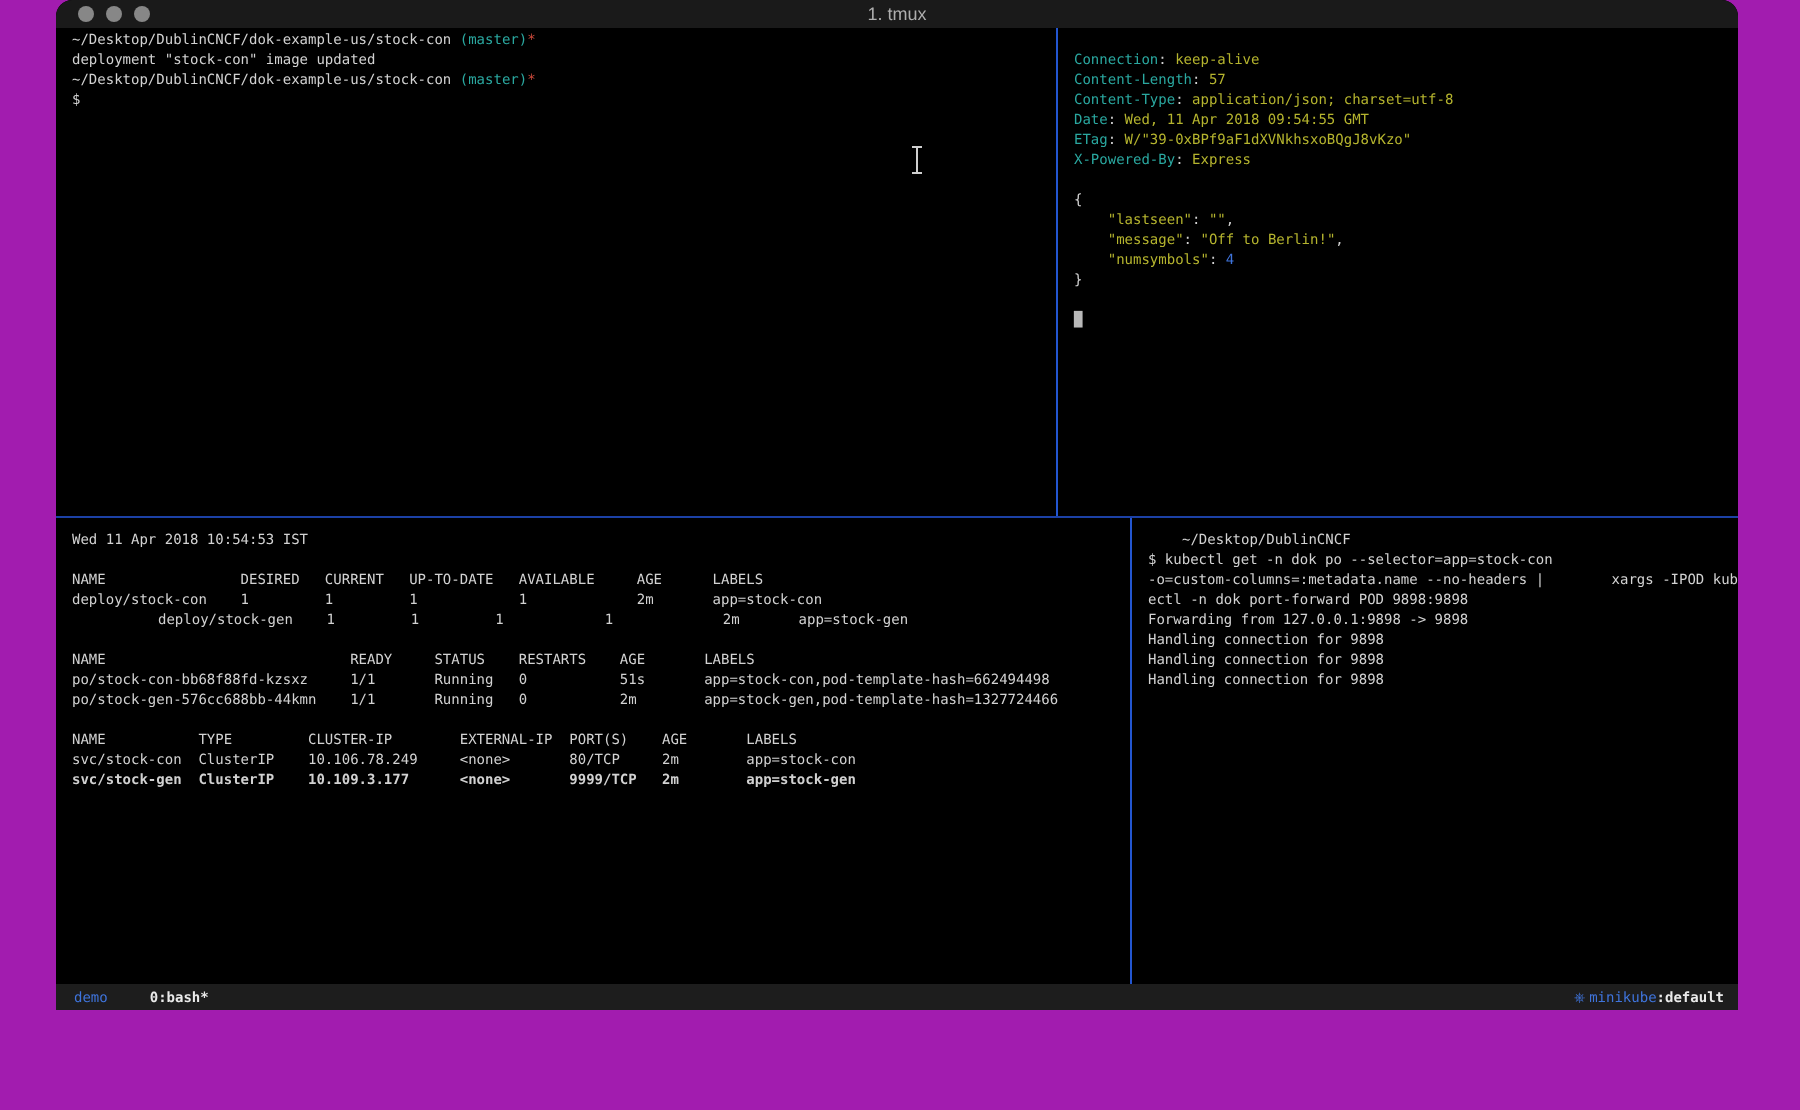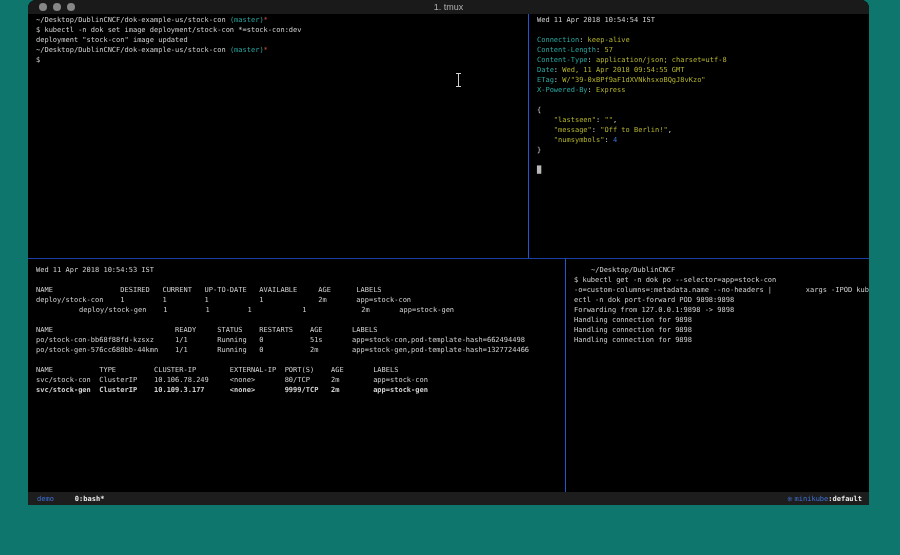--- a/index.html
+++ b/index.html
@@ -1,16 +1,16 @@
 <!DOCTYPE html>
 <html style="--fg: #d2d2d2; --teal: #2aa8a0; --red: #cd4a3b; --yellow: #b5b42e; --blue: #3f74dc; --cursor: #b9b9b9; --pane_border: #2356d0; --pane_border_h: #1c41a6; --titlebar_bg: #1a1a1a; --status_bg: #1d1d1d; --terminal_bg: #000000;"><head>
 <meta charset="utf-8">
 <style>
   html,body{margin:0;padding:0;background:#000;}
-  .screen{position:relative;width:900px;height:555px;background:#0f766e;overflow:hidden;
+  .screen{position:relative;width:900px;height:555px;background:#a21caf;overflow:hidden;
           font-family:"DejaVu Sans Mono",monospace;}
   .window{position:absolute;left:28px;top:0;width:841px;height:505px;background:var(--terminal_bg);
           border-radius:8px 8px 0 0;overflow:hidden;}
   
   .title-bar{position:absolute;left:0;top:0;right:0;height:14px;background:var(--titlebar_bg);
              border-radius:8px 8px 0 0;}
   .traffic-lights{position:absolute;left:11px;top:3px;display:flex;gap:6px;}
   .tl{width:8px;height:8px;border-radius:50%;background:#878787;display:inline-block;}
   .window-title{position:absolute;left:0;right:0;top:1px;text-align:center;
                 font-family:"Liberation Sans",sans-serif;font-size:9px;line-height:12px;color:#aeaeae;}
@@ -54,27 +54,25 @@
         <span class="tl"></span>
         <span class="tl"></span>
         <span class="tl"></span>
       </div>
       <div class="window-title">1. tmux</div>
     </div>
 
     <div class="content">
       <div class="pane pane-tl">
           <div class="tline"><span style="color: rgb(210, 210, 210);">~/Desktop/DublinCNCF/dok-example-us/stock-con </span><span style="color: rgb(42, 168, 160);">(master)</span><span style="color: rgb(205, 74, 59);">*</span></div>
-          <div class="tline"><span style="color: rgb(210, 210, 210);">$ kubectl -n dok set image deployment/stock-con *=stock-con:dev</span></div>
           <div class="tline"><span style="color: rgb(210, 210, 210);">deployment "stock-con" image updated</span></div>
           <div class="tline"><span style="color: rgb(210, 210, 210);">~/Desktop/DublinCNCF/dok-example-us/stock-con </span><span style="color: rgb(42, 168, 160);">(master)</span><span style="color: rgb(205, 74, 59);">*</span></div>
           <div class="tline"><span style="color: rgb(210, 210, 210);">$</span></div>
         </div>
       <div class="pane pane-tr">
-          <div class="tline"><span style="color: rgb(210, 210, 210);">Wed 11 Apr 2018 10:54:54 IST</span></div>
           <div class="tline">&nbsp;</div>
           <div class="tline"><span style="color: rgb(42, 168, 160);">Connection</span><span style="color: rgb(210, 210, 210);">:</span><span style="color: rgb(181, 180, 46);"> keep-alive</span></div>
           <div class="tline"><span style="color: rgb(42, 168, 160);">Content-Length</span><span style="color: rgb(210, 210, 210);">:</span><span style="color: rgb(181, 180, 46);"> 57</span></div>
           <div class="tline"><span style="color: rgb(42, 168, 160);">Content-Type</span><span style="color: rgb(210, 210, 210);">:</span><span style="color: rgb(181, 180, 46);"> application/json; charset=utf-8</span></div>
           <div class="tline"><span style="color: rgb(42, 168, 160);">Date</span><span style="color: rgb(210, 210, 210);">:</span><span style="color: rgb(181, 180, 46);"> Wed, 11 Apr 2018 09:54:55 GMT</span></div>
           <div class="tline"><span style="color: rgb(42, 168, 160);">ETag</span><span style="color: rgb(210, 210, 210);">:</span><span style="color: rgb(181, 180, 46);"> W/"39-0xBPf9aF1dXVNkhsxoBQgJ8vKzo"</span></div>
           <div class="tline"><span style="color: rgb(42, 168, 160);">X-Powered-By</span><span style="color: rgb(210, 210, 210);">:</span><span style="color: rgb(181, 180, 46);"> Express</span></div>
           <div class="tline">&nbsp;</div>
           <div class="tline"><span style="color: rgb(210, 210, 210);">{</span></div>
           <div class="tline"><span style="color: rgb(210, 210, 210);">    </span><span style="color: rgb(181, 180, 46);">"lastseen"</span><span style="color: rgb(210, 210, 210);">: </span><span style="color: rgb(181, 180, 46);">""</span><span style="color: rgb(210, 210, 210);">,</span></div>

